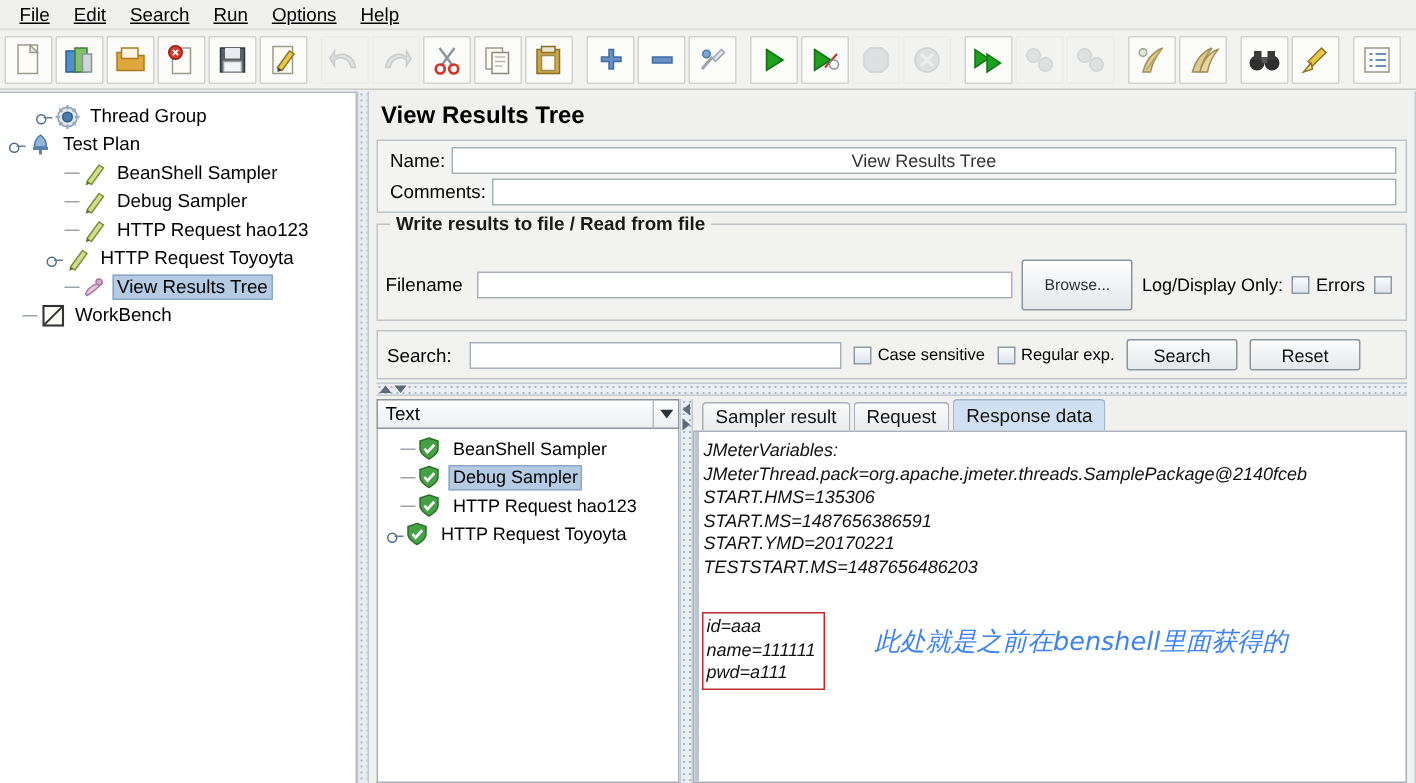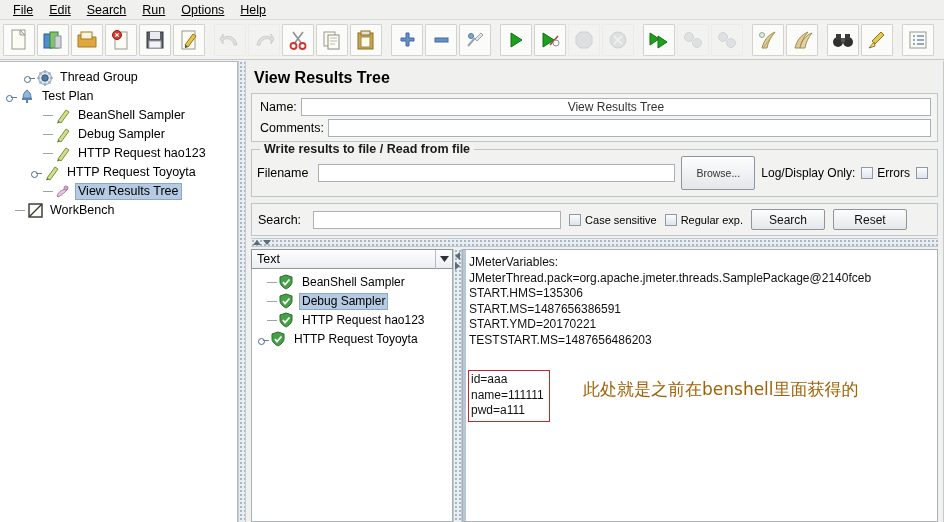--- a/index.html
+++ b/index.html
@@ -304,20 +304,21 @@
     border-color: #9fb6cd;
     height: 21px;
   }
   .detail-body {
     flex: 1;
     border: 1px solid #a9b0b8;
     background: #ffffff;
     position: relative;
     overflow: hidden;
     min-height: 0;
+    font-style: italic;
   }
   .resp-text {
     padding: 5px 0 0 6px;
     font-size: 12px;
     line-height: 15.5px;
     white-space: nowrap;
     color: #111;
   }
   .annot-box {
     position: absolute;
@@ -325,21 +326,21 @@
     border: 1px solid #c02a2a;
     padding: 1px 5px 2px 2px;
     font-size: 12px;
     line-height: 15.5px;
     color: #111;
     background: transparent;
   }
   .annot-text {
     position: absolute;
     left: 120px; top: 128px;
-    color: #a16207;
+    color: #3b82f6;
     font-size: 17px;
     font-family: "DejaVu Sans", sans-serif;
     white-space: nowrap;
   }
   .scroll-edge {
     position: absolute;
     left: 0; top: 0; bottom: 0;
     width: 3px;
     background: #b8c6d4;
   }
@@ -735,21 +736,21 @@
           <div class="text-input">View Results Tree</div>
         </div>
         <div class="field-row">
           <span class="field-label">Comments:</span>
           <div class="text-input"></div>
         </div>
       </div>
 
       <div class="groupbox">
         <div class="gtitle">Write results to file / Read from file</div>
-        <div class="gb-row" style="margin-top:2px">
+        <div class="gb-row" style="margin-top:19px">
           <span class="field-label">Filename</span>
           <div class="text-input" style="flex:1" title=""></div>
           <div class="btn small" style="width:74px">Browse...</div>
           <span class="lbl">Log/Display Only:</span>
           <div class="chk-wrap">
             <span class="chk"></span>
             <span class="lbl">Errors</span>
           </div>
           <div class="chk-wrap">
             <span class="chk"></span>
@@ -840,20 +841,25 @@
 
           </div>
         </div>
 
         <div class="vsplit2">
           <span class="tri left"></span>
           <span class="tri right"></span>
         </div>
 
         <div class="detail-col">
+          <div class="tabs">
+            <div class="tab">Sampler result</div>
+            <div class="tab">Request</div>
+            <div class="tab active">Response data</div>
+          </div>
           <div class="detail-body">
             <div class="scroll-edge"></div>
             <div class="resp-text">
               <div>JMeterVariables:</div>
               <div>JMeterThread.pack=org.apache.jmeter.threads.SamplePackage@2140fceb</div>
               <div>START.HMS=135306</div>
               <div>START.MS=1487656386591</div>
               <div>START.YMD=20170221</div>
               <div>TESTSTART.MS=1487656486203</div>
             </div>

